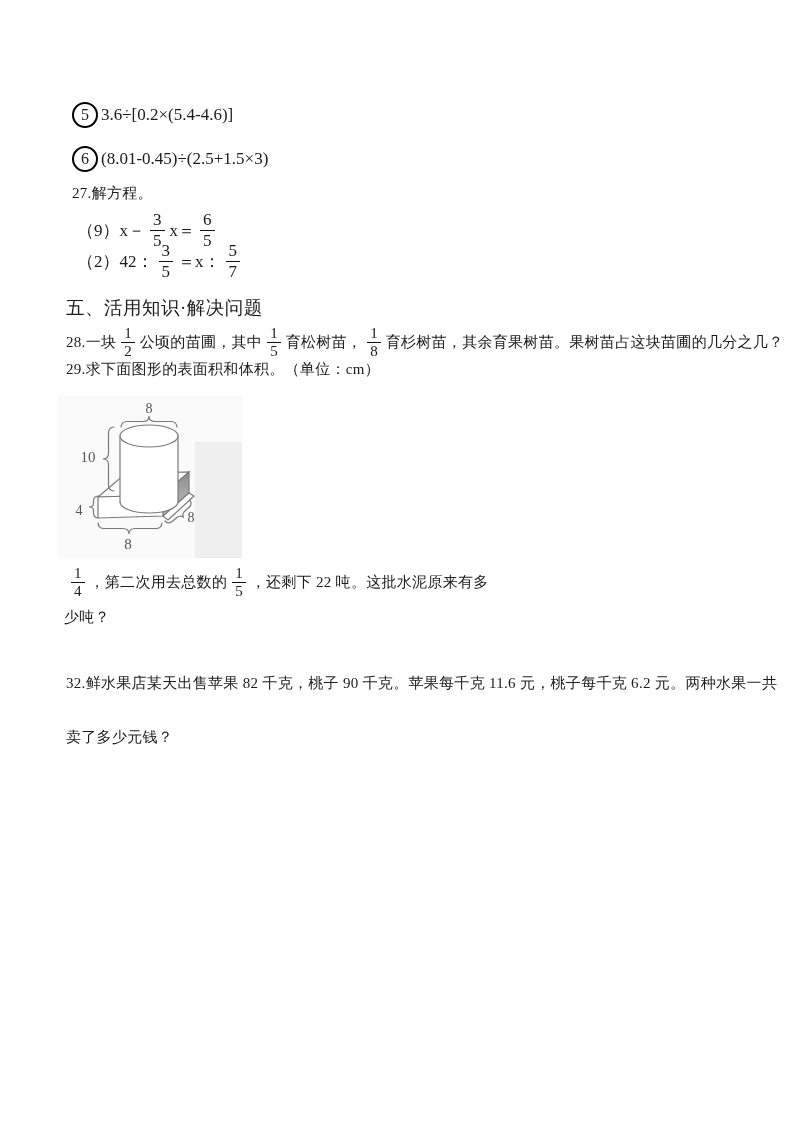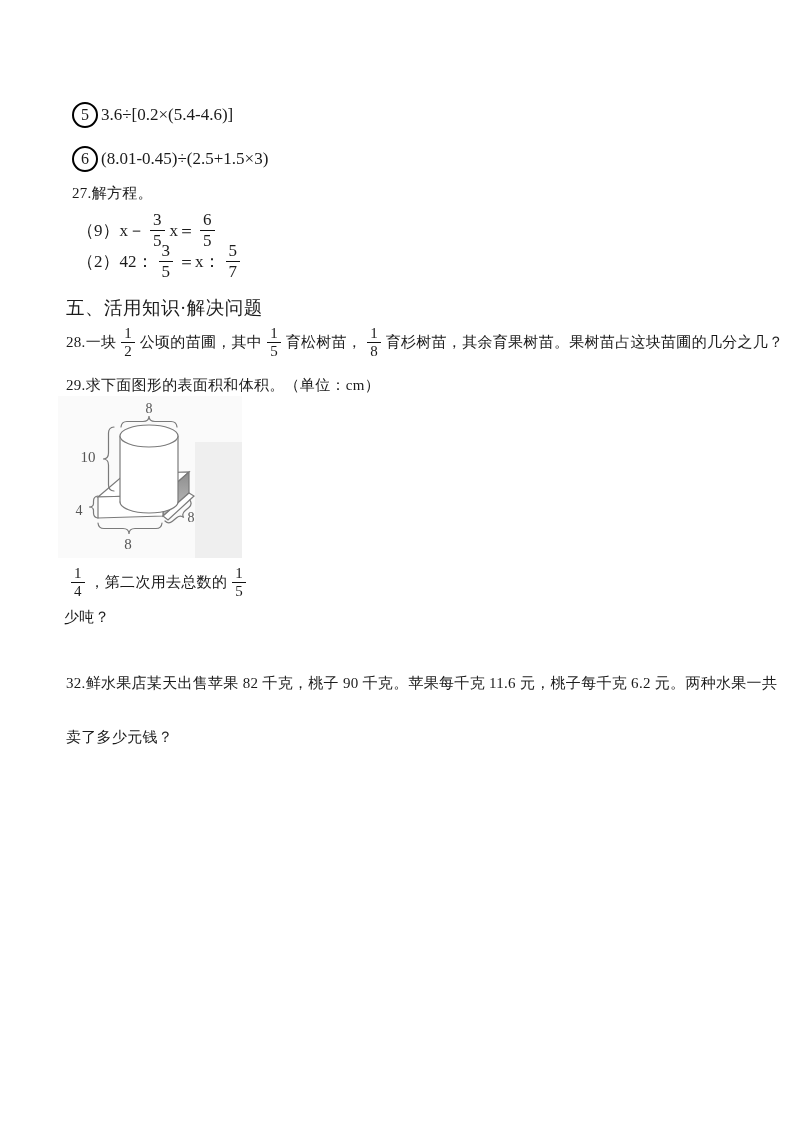--- a/index.html
+++ b/index.html
@@ -92,21 +92,21 @@
       <span class="den">5</span>
     </span>
     <span>育松树苗，</span>
     <span class="frac">
       <span class="num">1</span>
       <span class="den">8</span>
     </span>
     <span>育杉树苗，其余育果树苗。果树苗占这块苗圃的几分之几？</span>
   </div>
 
-  <div class="line" style="left:66px;top:376px;">29.求下面图形的表面积和体积。（单位：cm）</div>
+  <div class="line" style="left:66px;top:360px;">29.求下面图形的表面积和体积。（单位：cm）</div>
 
   <div class="fig">
     <svg width="184" height="162" viewBox="0 0 184 162">
       <defs>
         <linearGradient id="shadeGrad" x1="0" y1="0" x2="0" y2="1">
           <stop offset="0" stop-color="#8d8d8d"></stop>
           <stop offset="1" stop-color="#c2c2c2"></stop>
         </linearGradient>
       </defs>
 
@@ -149,20 +149,21 @@
   <div class="line mline" style="left:66px;top:563px;height:38px;">
     <span class="frac">
       <span class="num">1</span>
       <span class="den">4</span>
     </span>
     <span>，第二次用去总数的</span>
     <span class="frac">
       <span class="num">1</span>
       <span class="den">5</span>
     </span>
+    <span>，还剩下 22 吨。这批水泥原来有多</span>
   </div>
 
   <div class="line" style="left:64px;top:608px;">少吨？</div>
 
 
   <div class="line" style="left:66px;top:674px;">32.鲜水果店某天出售苹果 82 千克，桃子 90 千克。苹果每千克 11.6 元，桃子每千克 6.2 元。两种水果一共</div>
   <div class="line" style="left:66px;top:704px;margin-top:24px;">卖了多少元钱？</div>
 
 </div>
 

